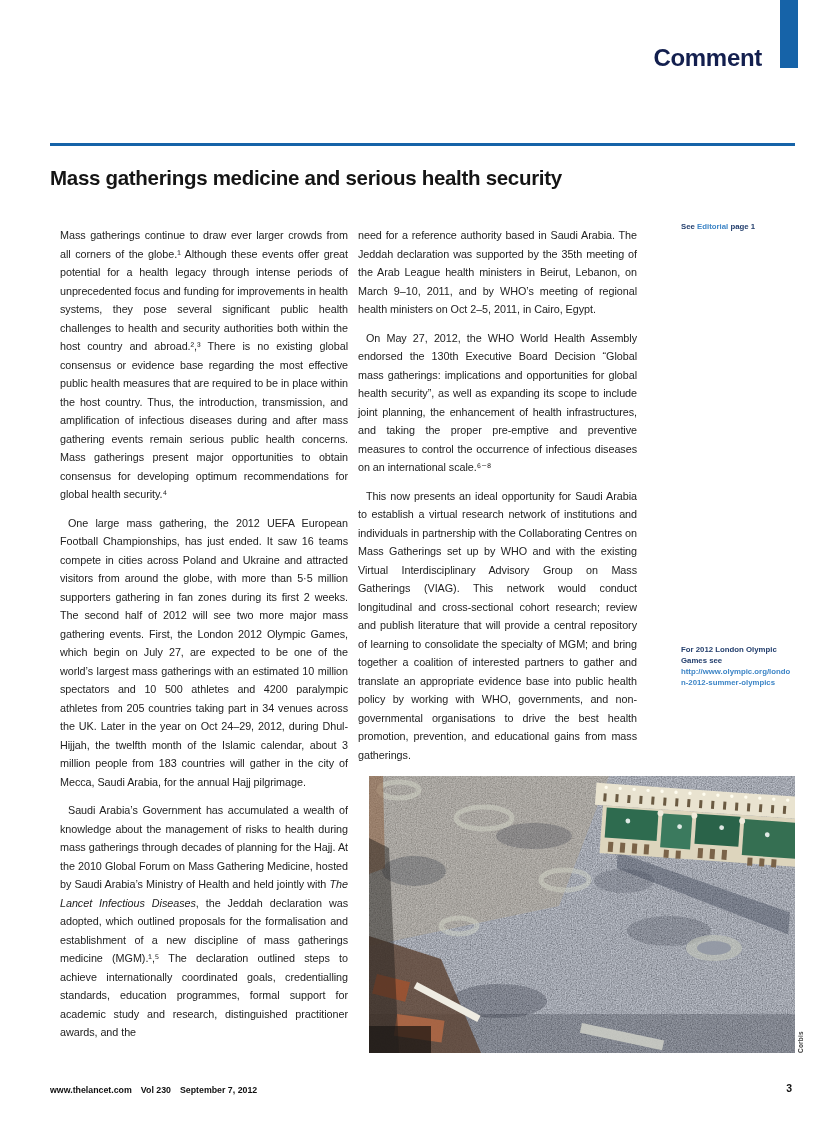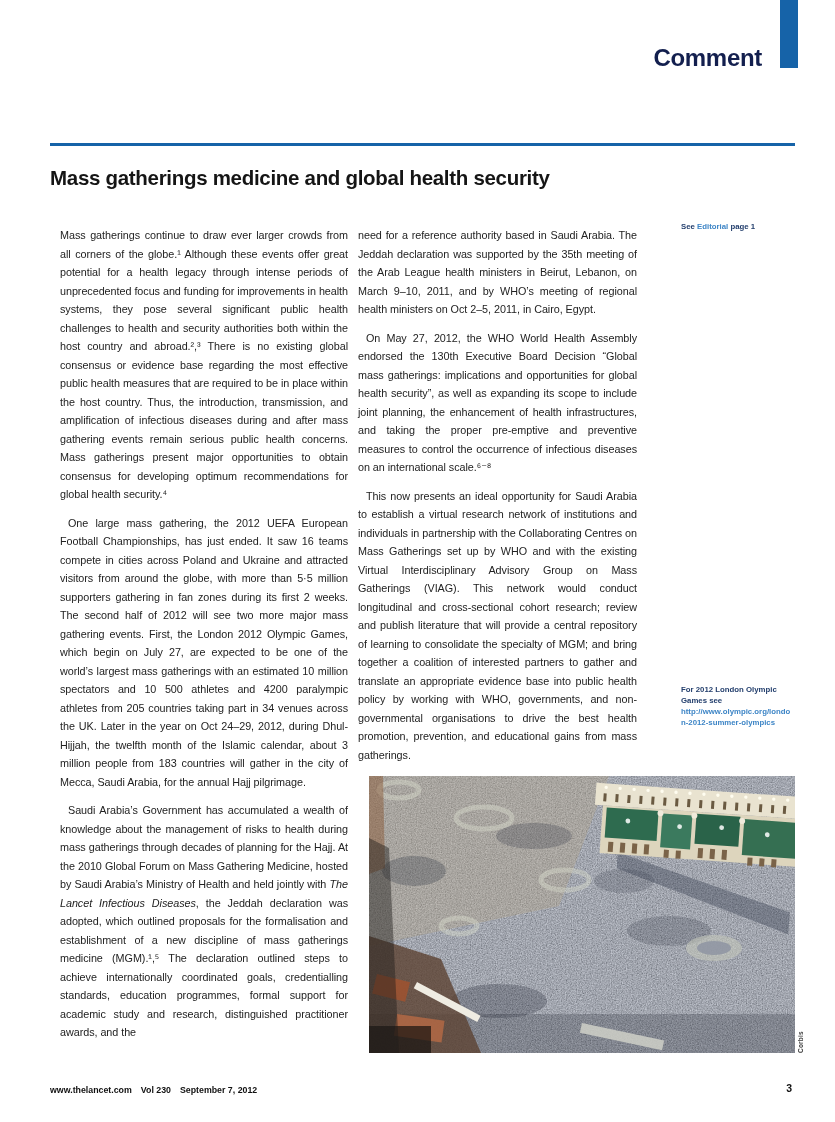--- a/index.html
+++ b/index.html
@@ -37,21 +37,21 @@
   .col p.ind { text-indent:8px; }
   .col em { font-style:italic; }
 
   
   .note {
     position:absolute; left:681px; width:114px;
     font-size:7.8px; line-height:11px; font-weight:700;
     overflow-wrap:anywhere;
   }
   .note1 { top:221px; }
-  .note2 { top:684px; }
+  .note2 { top:644px; }
   .nd { color:#25406e; }
   .nl { color:#3d85c6; text-decoration:none; cursor:pointer; }
 
   
   .photo { position:absolute; left:369px; top:776px; width:426px; height:277px; overflow:hidden; }
   .photo svg { display:block; }
   .credit {
     position:absolute; left:797px; top:1053px;
     transform:rotate(-90deg); transform-origin:0 0;
     font-size:6.5px; font-weight:700; color:#3a3a3a; letter-spacing:0.2px;
@@ -72,21 +72,21 @@
 </style>
 </head>
 <body>
 
 <div class="page">
 
   <div class="accent-bar"></div>
   <div class="section-head">Comment</div>
   <div class="head-rule"></div>
 
-  <h1 class="title">Mass gatherings medicine and global health security</h1>
+  <h1 class="title">Mass gatherings medicine and serious health security</h1>
 
   <div class="col col1">
     <p>Mass gatherings continue to draw ever larger crowds from all corners of the globe.¹ Although these events offer great potential for a health legacy through intense periods of unprecedented focus and funding for improvements in health systems, they pose several significant public health challenges to health and security authorities both within the host country and abroad.²,³ There is no existing global consensus or evidence base regarding the most effective public health measures that are required to be in place within the host country. Thus, the introduction, transmission, and amplification of infectious diseases during and after mass gathering events remain serious public health concerns. Mass gatherings present major opportunities to obtain consensus for developing optimum recommendations for global health security.⁴</p>
     <p class="ind">One large mass gathering, the 2012 UEFA European Football Championships, has just ended. It saw 16 teams compete in cities across Poland and Ukraine and attracted visitors from around the globe, with more than 5·5 million supporters gathering in fan zones during its first 2 weeks. The second half of 2012 will see two more major mass gathering events. First, the London 2012 Olympic Games, which begin on July 27, are expected to be one of the world’s largest mass gatherings with an estimated 10 million spectators and 10 500 athletes and 4200 paralympic athletes from 205 countries taking part in 34 venues across the UK. Later in the year on Oct 24–29, 2012, during Dhul-Hijjah, the twelfth month of the Islamic calendar, about 3 million people from 183 countries will gather in the city of Mecca, Saudi Arabia, for the annual Hajj pilgrimage.</p>
     <p class="ind"><span>Saudi Arabia’s Government has accumulated a wealth of knowledge about the management of risks to health during mass gatherings through decades of planning for the Hajj. At the 2010 Global Forum on Mass Gathering Medicine, hosted by Saudi Arabia’s Ministry of Health and held jointly with </span><em>The Lancet Infectious Diseases</em><span>, the Jeddah declaration was adopted, which outlined proposals for the formalisation and establishment of a new discipline of mass gatherings medicine (MGM).¹,⁵ The declaration outlined steps to achieve internationally coordinated goals, credentialling standards, education programmes, formal support for academic study and research, distinguished practitioner awards, and the</span></p>
   </div>
 
   <div class="col col2">
     <p>need for a reference authority based in Saudi Arabia. The Jeddah declaration was supported by the 35th meeting of the Arab League health ministers in Beirut, Lebanon, on March 9–10, 2011, and by WHO’s meeting of regional health ministers on Oct 2–5, 2011, in Cairo, Egypt.</p>
     <p class="ind">On May 27, 2012, the WHO World Health Assembly endorsed the 130th Executive Board Decision “Global mass gatherings: implications and opportunities for global health security”, as well as expanding its scope to include joint planning, the enhancement of health infrastructures, and taking the proper pre-emptive and preventive measures to control the occurrence of infectious diseases on an international scale.⁶⁻⁸</p>

